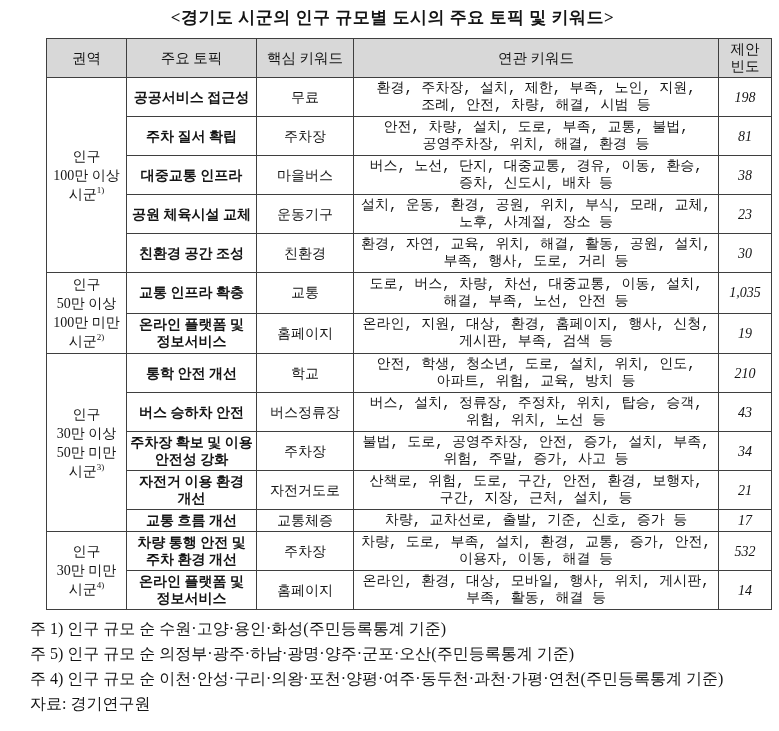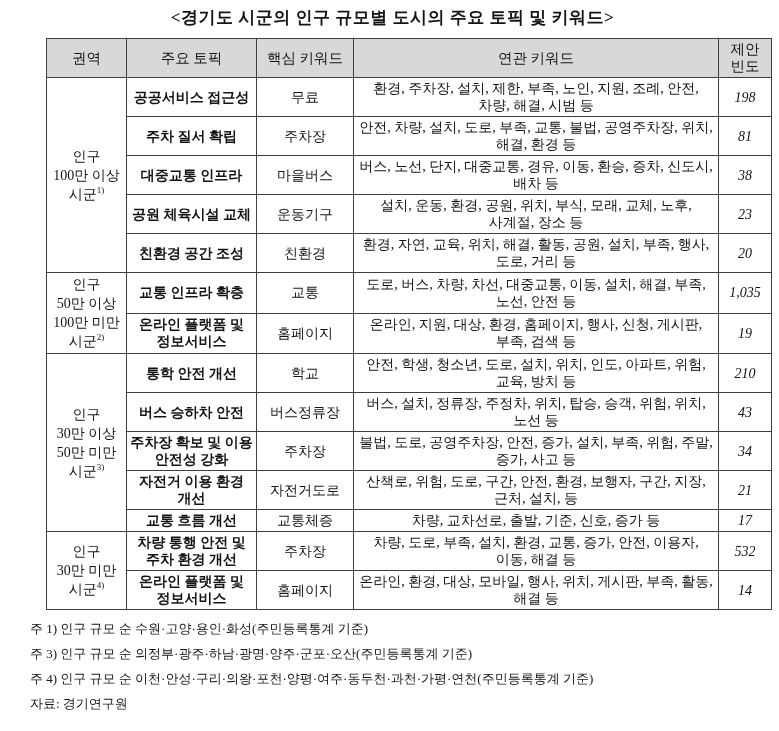--- a/index.html
+++ b/index.html
@@ -52,25 +52,25 @@
   }
   .region-cell { font-size: 14.5px; }
   .region-cell .region-line { display: block; line-height: 19px; text-align: center; }
   .region-cell sup {
     font-size: 9px;
     vertical-align: super;
     line-height: 0;
   }
   .topic-cell { font-size: 14.5px; font-weight: bold; }
   .keyword-cell { font-size: 14.5px; }
-  .related-cell { font-size: 14px; padding: 2px 6px; }
+  .related-cell { font-size: 14px; padding: 2px 6px; font-family: Liberation Mono, monospace; }
   .freq-cell { font-size: 14.5px; font-style: italic; }
   .footnotes { margin-top: 6px; }
   .footnote-line {
-    font-size: 13px;
+    font-size: 16px;
     line-height: 25px;
     white-space: nowrap;
   }
 </style>
 </head>
 <body>
 
 <div class="page">
 
   <div class="doc-title">&lt;경기도 시군의 인구 규모별 도시의 주요 토픽 및 키워드&gt;</div>
@@ -120,21 +120,21 @@
         <tr>
           <td class="topic-cell">공원 체육시설 교체</td>
           <td class="keyword-cell">운동기구</td>
           <td class="related-cell">설치, 운동, 환경, 공원, 위치, 부식, 모래, 교체, 노후, 사계절, 장소 등</td>
           <td class="freq-cell">23</td>
         </tr>
         <tr>
           <td class="topic-cell">친환경 공간 조성</td>
           <td class="keyword-cell">친환경</td>
           <td class="related-cell">환경, 자연, 교육, 위치, 해결, 활동, 공원, 설치, 부족, 행사, 도로, 거리 등</td>
-          <td class="freq-cell">20</td>
+          <td class="freq-cell">30</td>
         </tr>
         <tr>
           <td class="region-cell" rowspan="2">
             <span class="region-line">인구</span>
             <span class="region-line">50만 이상</span>
             <span class="region-line">100만 미만</span>
             <span class="region-line">시군<sup>2)</sup></span>
           </td>
           <td class="topic-cell">교통 인프라 확충</td>
           <td class="keyword-cell">교통</td>
@@ -198,18 +198,18 @@
           <td class="topic-cell">온라인 플랫폼 및 정보서비스</td>
           <td class="keyword-cell">홈페이지</td>
           <td class="related-cell">온라인, 환경, 대상, 모바일, 행사, 위치, 게시판, 부족, 활동, 해결 등</td>
           <td class="freq-cell">14</td>
         </tr>
       </tbody>
   </table>
 
   <div class="footnotes" id="footnotes">
       <div class="footnote-line">주 1) 인구 규모 순 수원·고양·용인·화성(주민등록통계 기준)</div>
-      <div class="footnote-line">주 3) 인구 규모 순 의정부·광주·하남·광명·양주·군포·오산(주민등록통계 기준)</div>
+      <div class="footnote-line">주 5) 인구 규모 순 의정부·광주·하남·광명·양주·군포·오산(주민등록통계 기준)</div>
       <div class="footnote-line">주 4) 인구 규모 순 이천·안성·구리·의왕·포천·양평·여주·동두천·과천·가평·연천(주민등록통계 기준)</div>
       <div class="footnote-line">자료: 경기연구원</div>
     </div>
 
 </div>
 
 </body></html>

